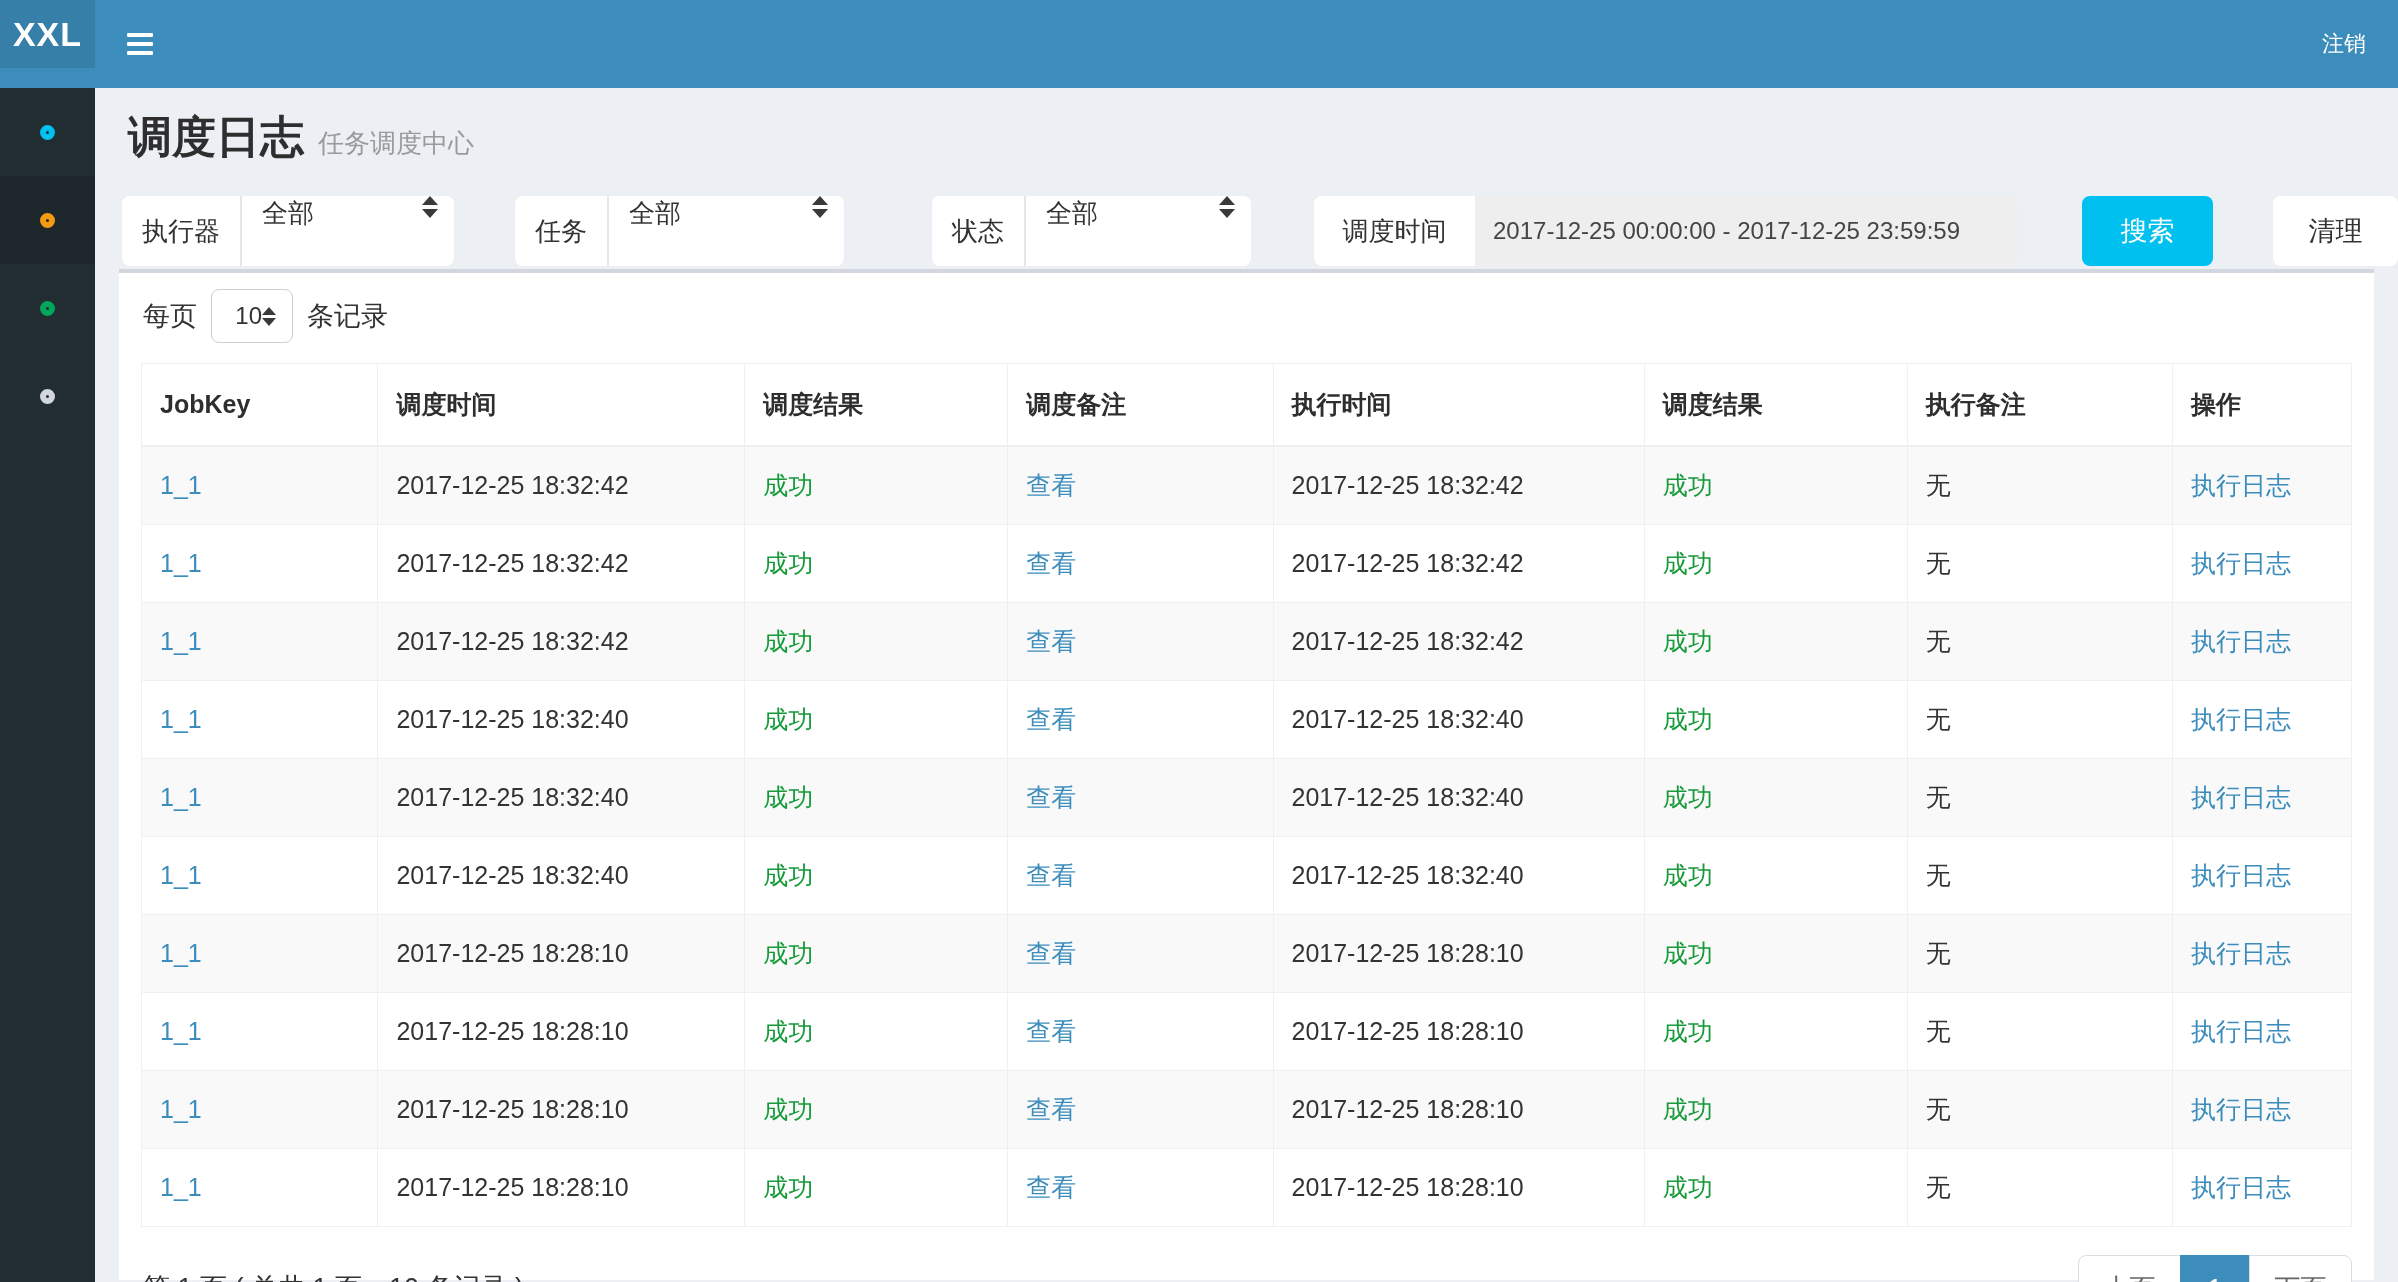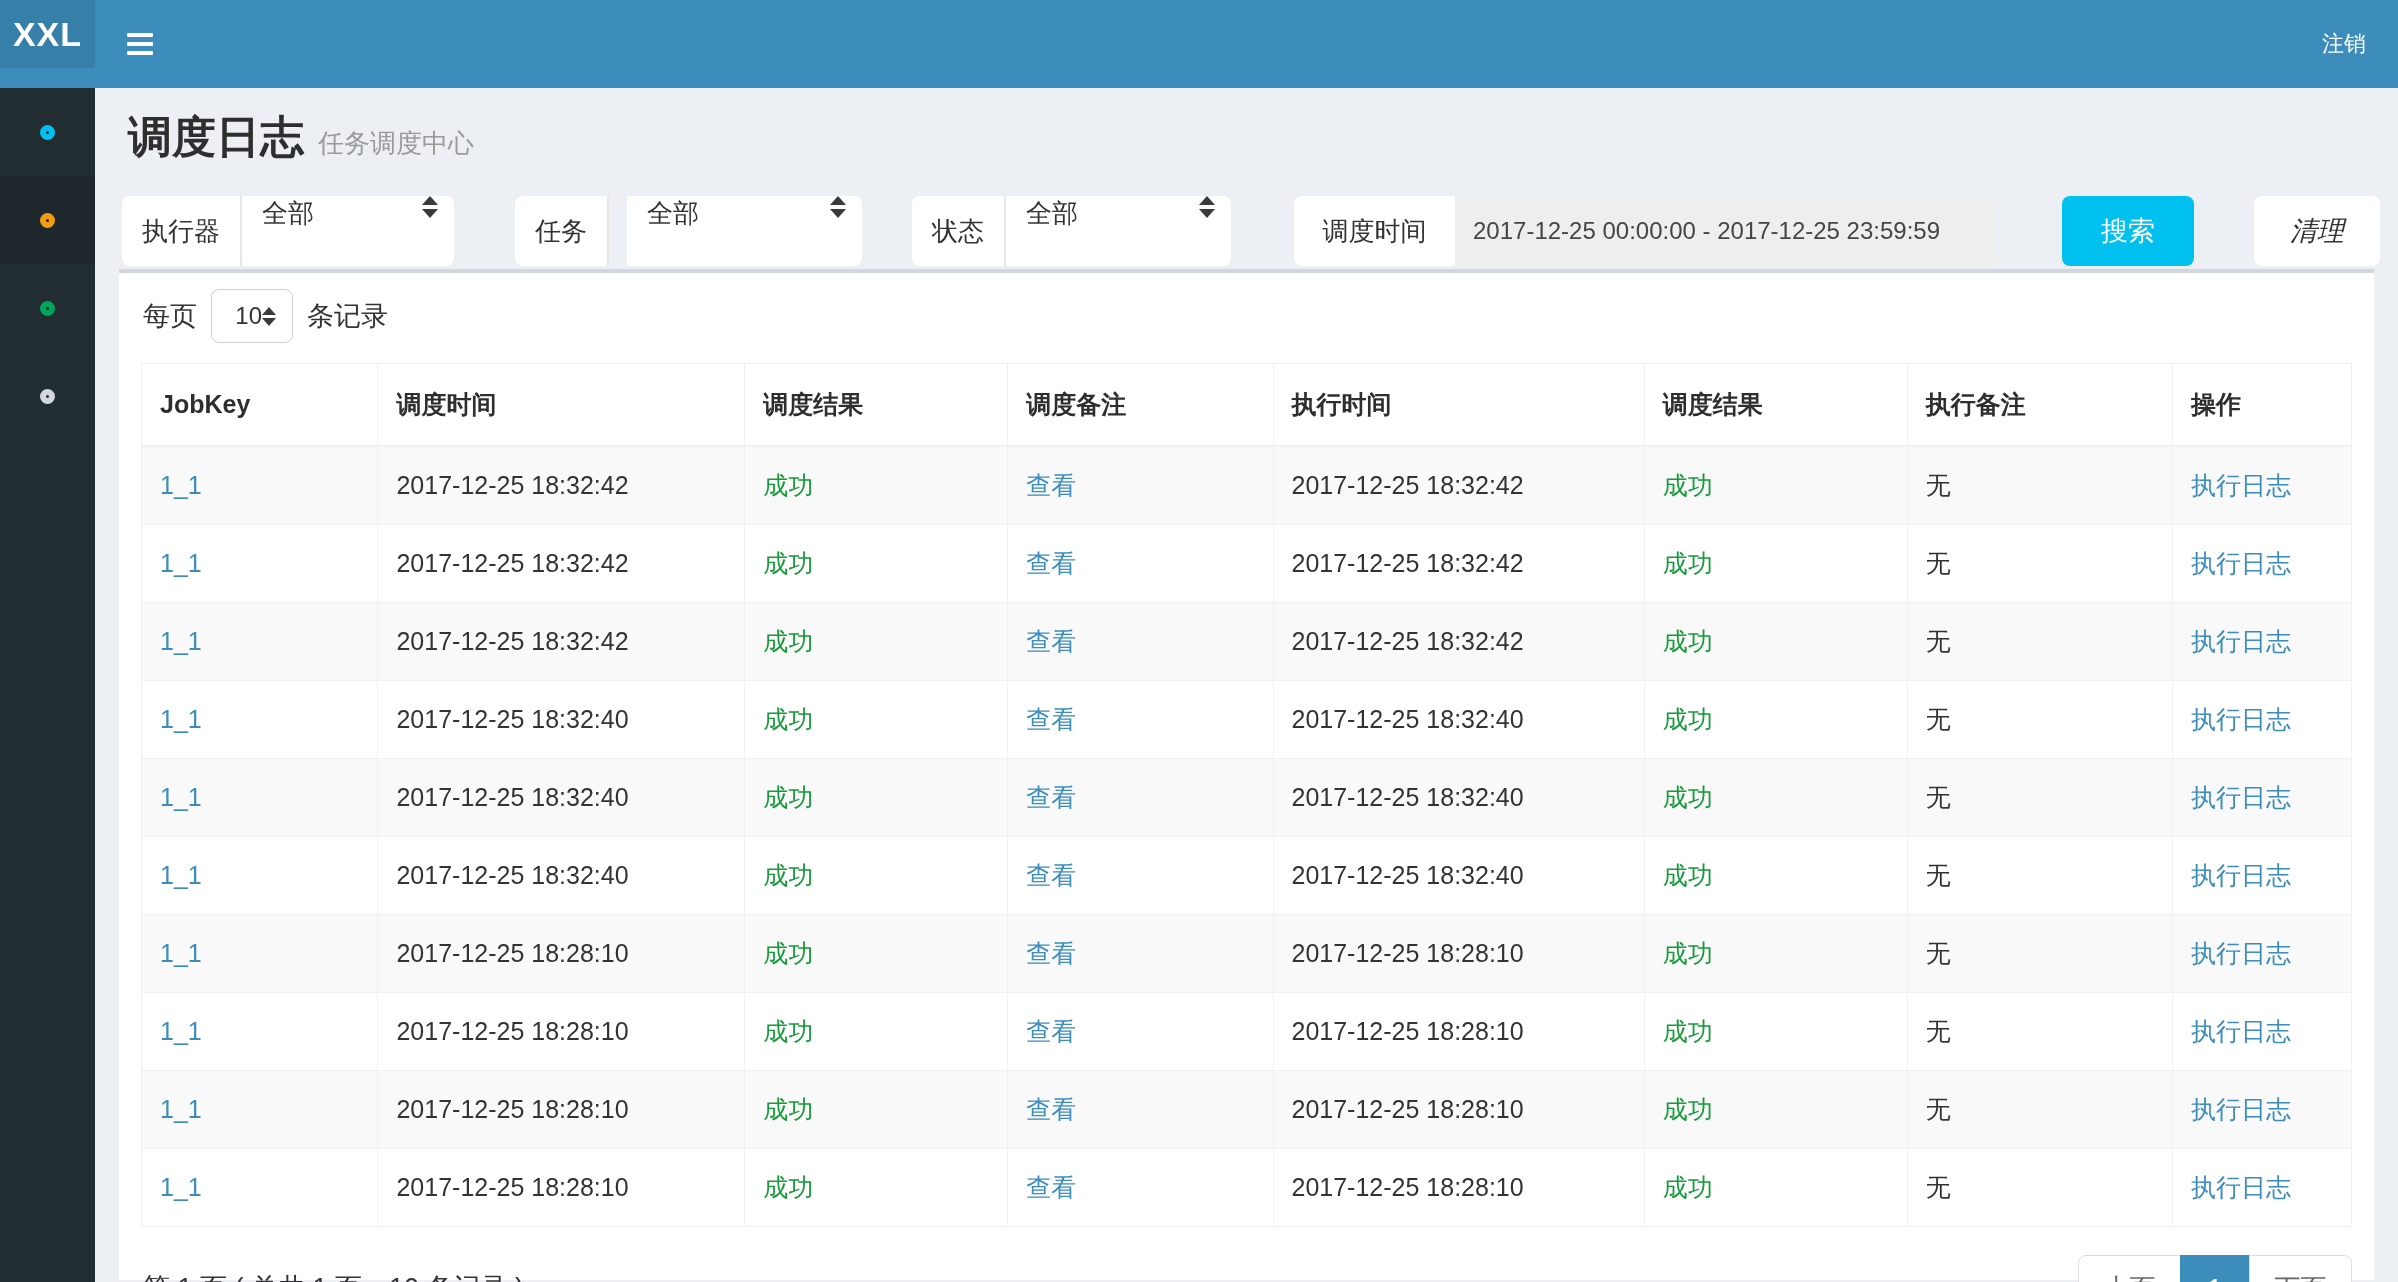--- a/index.html
+++ b/index.html
@@ -32,37 +32,37 @@
   .content-header small { font-size:26px; color:#9a9a9a; font-weight:400; margin-left:14px; }
 
   
   .filter-row { display:flex; align-items:center; height:70px; margin-left:27px; }
   .igroup { display:flex; height:70px; }
   .addon { background:#fff; display:flex; align-items:center; padding:0 20px; font-size:26px; color:#333;
            border-radius:8px 0 0 8px; border-right:2px solid #e6e6e6; white-space:nowrap; }
   .sel { background:#fff; border-radius:0 8px 8px 0; display:flex; align-items:flex-start;
          justify-content:space-between; padding:0 16px 0 20px; font-size:26px; cursor:pointer; }
   .g1 { margin-right:61px; } .g1 .sel { width:212px; }
-  .g2 { margin-right:50px;gap:18px; } .g2 .sel { width:235px; }
+  .g2 { margin-right:88px; } .g2 .sel { width:235px; }
   .g3 { margin-right:63px; } .g3 .sel { width:225px; }
   .g4 { margin-right:64px; }
   .g4 .addon { min-width:161px; justify-content:center; border-right:none; }
   .dateinput { width:543px; background:#eee; border-radius:0 8px 8px 0; display:flex; align-items:center;
                padding:0 18px; font-size:24px; color:#454545; white-space:nowrap; overflow:hidden; cursor:pointer; }
   .caret { display:flex; flex-direction:column; align-items:center; }
   .caret i { display:block; width:0; height:0; border-left:8px solid transparent; border-right:8px solid transparent; }
   .caret .up   { border-bottom:9px solid #3a3a3a; margin-bottom:4px; }
   .caret .down { border-top:9px solid #3a3a3a; }
   .caret.sm i { border-left-width:7px; border-right-width:7px; }
   .caret.sm .up { border-bottom-width:8px; margin-bottom:3px; }
   .caret.sm .down { border-top-width:8px; }
   .btn { height:70px; border:none; border-radius:8px; font-size:27px; cursor:pointer;
          font-family:"Liberation Sans","DejaVu Sans",sans-serif; }
   .btn-search { width:132px; background:#00c0ef; color:#fff; margin-right:60px; }
-  .btn-clear  { width:126px; background:#fff; color:#333;font-style:italic; }
+  .btn-clear  { width:126px; background:#fff; color:#333; }
 
   
   .box { margin:3px 24px 0; background:#fff; border-top:4px solid #d2d6de; padding:16px 22px 0; height:1011px; }
   .pagesize-row { display:flex; align-items:center; font-size:27px; color:#333; margin-left:2px; }
   .pagesize-row .label { margin-right:14px; }
   .pagesize-row .label.after { margin:0 0 0 14px; }
   .sel-small { width:82px; height:54px; border:1px solid #cfcfcf; border-radius:8px; background:#fff;
                display:flex; align-items:center; justify-content:flex-end; padding:0 16px 0 14px;
                font-size:24px; cursor:pointer; }
   table { width:100%; border-collapse:collapse; margin-top:20px; table-layout:fixed; }

